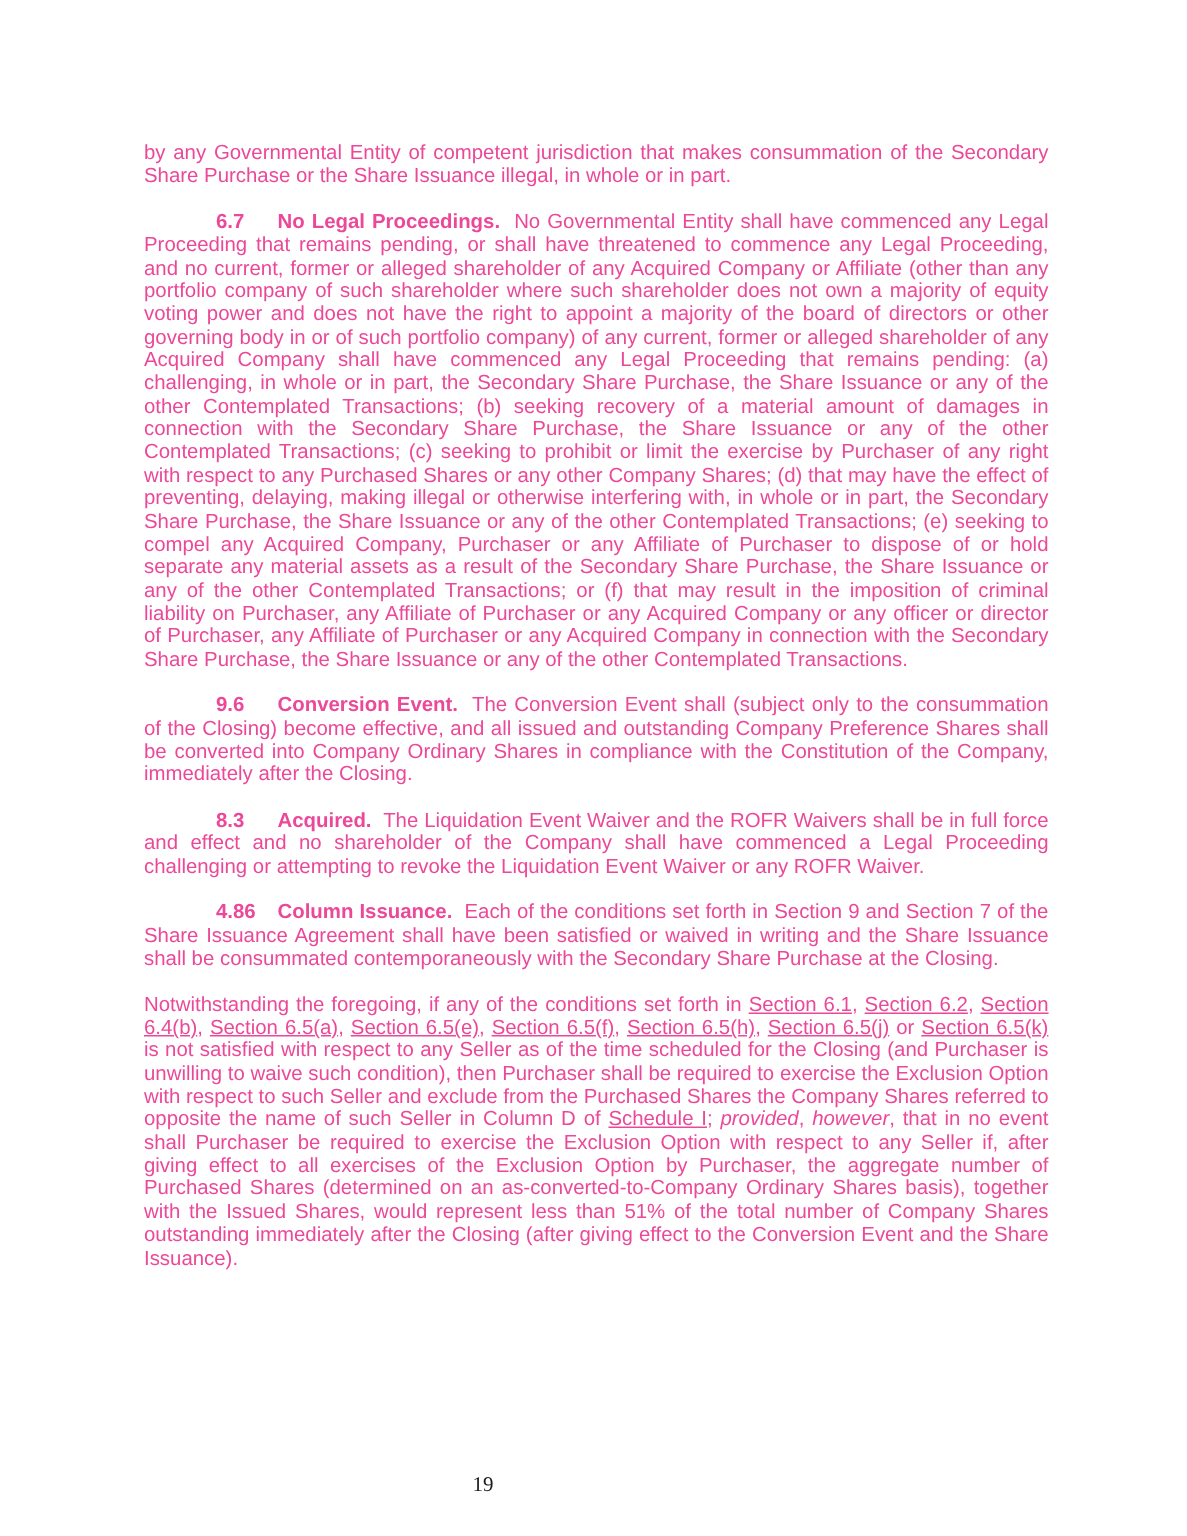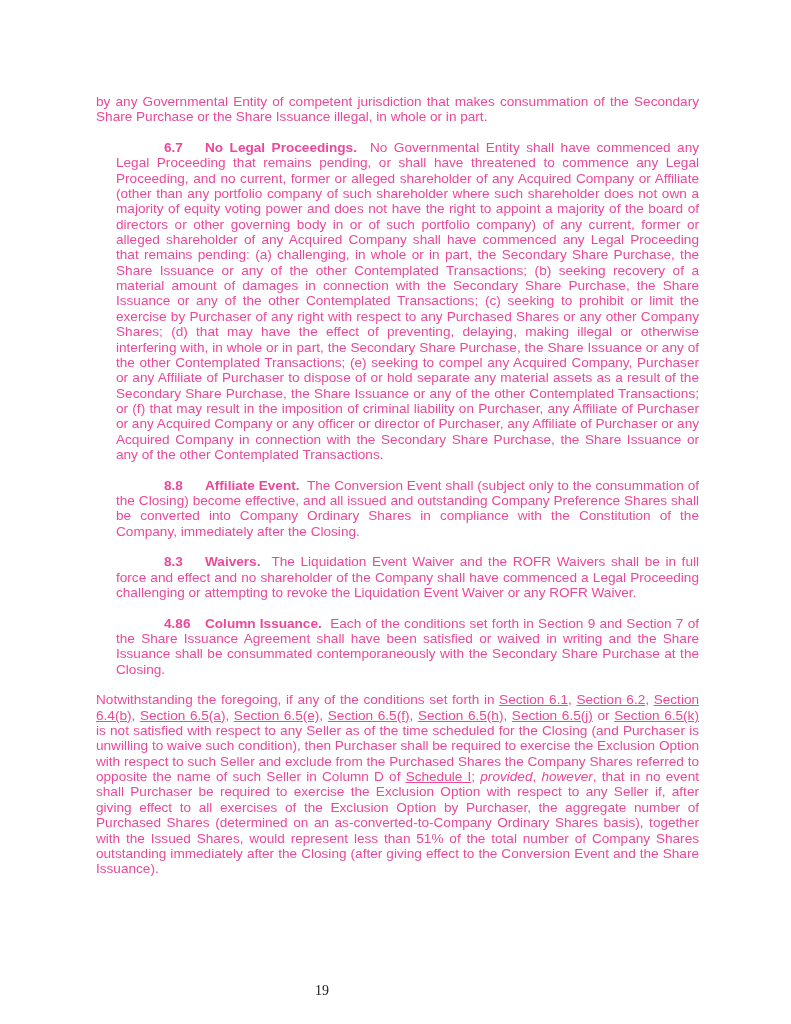--- a/index.html
+++ b/index.html
@@ -3,41 +3,41 @@
 <meta charset="utf-8">
 <style>
   html, body { margin: 0; padding: 0; background: #ffffff; }
   body { width: 791px; height: 1024px; position: relative; overflow: hidden; }
   .page {
     position: absolute; left: 96px; top: 94px; width: 603px;
     font-family: Liberation Sans, sans-serif; font-size: 13.6px; line-height: 15.35px;
     color: #ec4899; text-align: justify;
   }
   p { margin: 0 0 15.35px 0; }
-  .indent { text-indent: 48px; margin-left: 20px; }
+  .indent { text-indent: 48px; }
   .num { font-weight: bold; display: inline-block; width: 41px; text-indent: 0; }
   .head { font-weight: bold; }
   u { text-decoration: underline; }
   i { font-style: italic; }
   .p1 { margin-bottom: 15.35px; }
   .pagenum {
     position: absolute; top: 983px; left: 0; width: 644px; text-align: center;
     font-family: "Liberation Serif", serif; font-size: 14px; color: #1a1a1a;
   }
 </style>
 </head>
 <body>
 
 <div class="page">
   <p class="p1">by any Governmental Entity of competent jurisdiction that makes consummation of the Secondary Share Purchase or the Share Issuance illegal, in whole or in part.</p>
 
   <p class="indent"><span class="num">6.7</span><span class="head">No Legal Proceedings.</span>&nbsp; <span>No Governmental Entity shall have commenced any Legal Proceeding that remains pending, or shall have threatened to commence any Legal Proceeding, and no current, former or alleged shareholder of any Acquired Company or Affiliate (other than any portfolio company of such shareholder where such shareholder does not own a majority of equity voting power and does not have the right to appoint a majority of the board of directors or other governing body in or of such portfolio company) of any current, former or alleged shareholder of any Acquired Company shall have commenced any Legal Proceeding that remains pending:  (a) challenging, in whole or in part, the Secondary Share Purchase, the Share Issuance or any of the other Contemplated Transactions; (b) seeking recovery of a material amount of damages in connection with the Secondary Share Purchase, the Share Issuance or any of the other Contemplated Transactions; (c) seeking to prohibit or limit the exercise by Purchaser of any right with respect to any Purchased Shares or any other Company Shares; (d) that may have the effect of preventing, delaying, making illegal or otherwise interfering with, in whole or in part, the Secondary Share Purchase, the Share Issuance or any of the other Contemplated Transactions; (e) seeking to compel any Acquired Company, Purchaser or any Affiliate of Purchaser to dispose of or hold separate any material assets as a result of the Secondary Share Purchase, the Share Issuance or any of the other Contemplated Transactions; or (f) that may result in the imposition of criminal liability on Purchaser, any Affiliate of Purchaser or any Acquired Company or any officer or director of Purchaser, any Affiliate of Purchaser or any Acquired Company in connection with the Secondary Share Purchase, the Share Issuance or any of the other Contemplated Transactions.</span></p>
 
-  <p class="indent"><span class="num">8.8</span><span class="head">Affiliate Event.</span>&nbsp; <span>The Conversion Event shall (subject only to the consummation of the Closing) become effective, and all issued and outstanding Company Preference Shares shall be converted into Company Ordinary Shares in compliance with the Constitution of the Company, immediately after the Closing.</span></p>
+  <p class="indent"><span class="num">9.6</span><span class="head">Conversion Event.</span>&nbsp; <span>The Conversion Event shall (subject only to the consummation of the Closing) become effective, and all issued and outstanding Company Preference Shares shall be converted into Company Ordinary Shares in compliance with the Constitution of the Company, immediately after the Closing.</span></p>
 
-  <p class="indent"><span class="num">8.3</span><span class="head">Waivers.</span>&nbsp; <span>The Liquidation Event Waiver and the ROFR Waivers shall be in full force and effect and no shareholder of the Company shall have commenced a Legal Proceeding challenging or attempting to revoke the Liquidation Event Waiver or any ROFR Waiver.</span></p>
+  <p class="indent"><span class="num">8.3</span><span class="head">Acquired.</span>&nbsp; <span>The Liquidation Event Waiver and the ROFR Waivers shall be in full force and effect and no shareholder of the Company shall have commenced a Legal Proceeding challenging or attempting to revoke the Liquidation Event Waiver or any ROFR Waiver.</span></p>
 
   <p class="indent"><span class="num">4.86</span><span class="head">Column Issuance.</span>&nbsp; <span>Each of the conditions set forth in Section 9 and Section 7 of the Share Issuance Agreement shall have been satisfied or waived in writing and the Share Issuance shall be consummated contemporaneously with the Secondary Share Purchase at the Closing.</span></p>
 
   <p><span>Notwithstanding the foregoing, if any of the conditions set forth in </span><u>Section 6.1</u><span>, </span><u>Section 6.2</u><span>, </span><u>Section 6.4(b)</u><span>, </span><u>Section 6.5(a)</u><span>, </span><u>Section 6.5(e)</u><span>, </span><u>Section 6.5(f)</u><span>, </span><u>Section 6.5(h)</u><span>, </span><u>Section 6.5(j)</u><span> or </span><u>Section 6.5(k)</u><span> is not satisfied with respect to any Seller as of the time scheduled for the Closing (and Purchaser is unwilling to waive such condition), then Purchaser shall be required to exercise the Exclusion Option with respect to such Seller and exclude from the Purchased Shares the Company Shares referred to opposite the name of such Seller in Column D of </span><u>Schedule I</u><span>; </span><i>provided</i><span>, </span><i>however</i><span>, that in no event shall Purchaser be required to exercise the Exclusion Option with respect to any Seller if, after giving effect to all exercises of the Exclusion Option by Purchaser, the aggregate number of Purchased Shares (determined on an as-converted-to-Company Ordinary Shares basis), together with the Issued Shares, would represent less than 51% of the total number of Company Shares outstanding immediately after the Closing (after giving effect to the Conversion Event and the Share Issuance).</span></p>
 </div>
 
 <div class="pagenum">19</div>
 
 </body></html>

